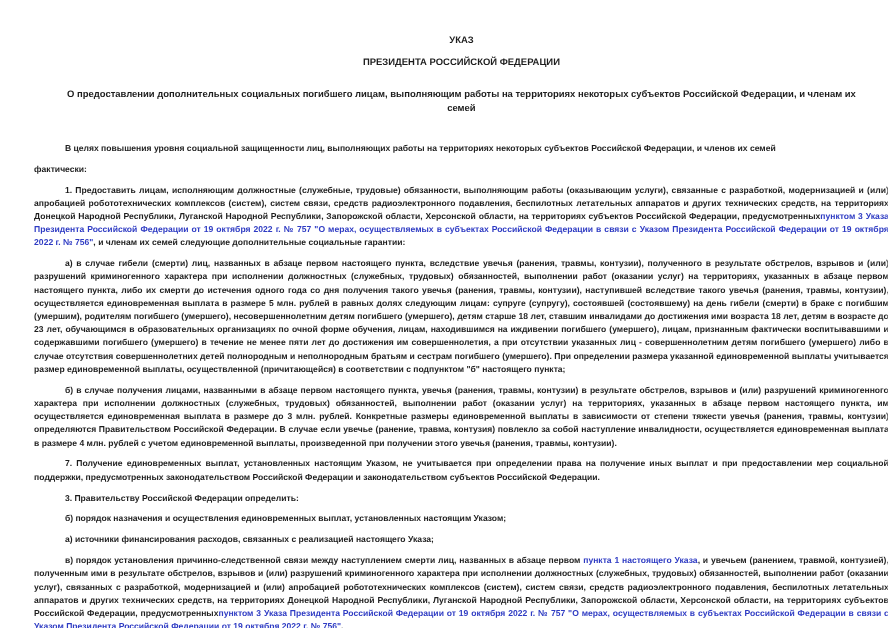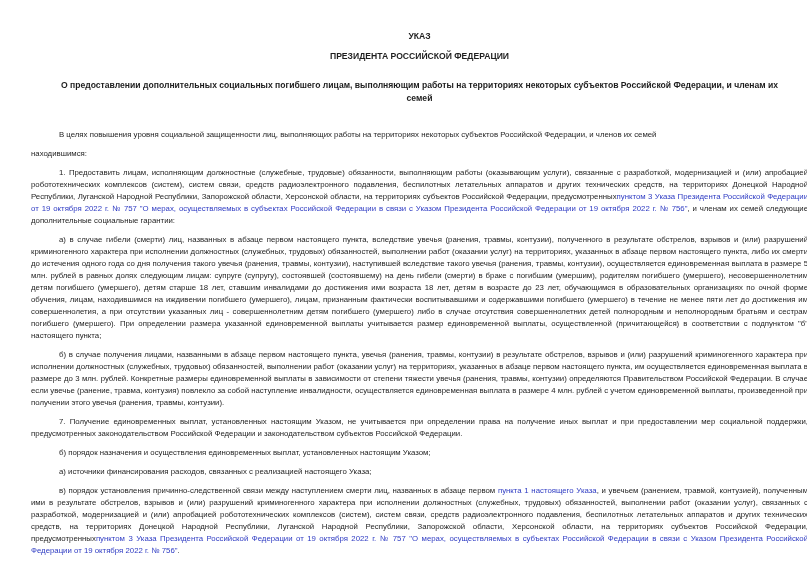--- a/index.html
+++ b/index.html
@@ -27,40 +27,42 @@
   .doc-kind   { margin-bottom: 8px; }
   .doc-issuer { margin-bottom: 17px; text-align: center; }
   .doc-subject {
     margin: 0 22px 24px;
     line-height: 13px;
   }
   .body-par {
     margin: 0 0 7px;
     text-align: justify;
     text-indent: 28px;
+    font-weight: bold;
   }
   .body-par.no-indent { text-indent: 0; }
   .lnk {
     color: var(--link-color, #2e3bc3);
     cursor: pointer;
     text-decoration: none;
   }
 </style>
 </head>
 <body style="background: rgb(255, 255, 255);">
 
 <div class="page">
   <p class="doc-kind">УКАЗ</p>
   <p class="doc-issuer">ПРЕЗИДЕНТА РОССИЙСКОЙ ФЕДЕРАЦИИ</p>
   <p class="doc-subject">О предоставлении дополнительных социальных погибшего лицам, выполняющим работы на территориях некоторых субъектов Российской Федерации, и членам их семей</p>
 
   <div>
     <p class="body-par"><span>В целях повышения уровня социальной защищенности лиц, выполняющих работы на территориях некоторых субъектов Российской Федерации, и членов их семей</span></p>
-    <p class="body-par no-indent"><span>находившимся:</span></p>
+    <p class="body-par no-indent"><span>фактически:</span></p>
     <p class="body-par"><span>1. Предоставить лицам, исполняющим должностные (служебные, трудовые) обязанности, выполняющим работы (оказывающим услуги), связанные с разработкой, модернизацией и (или) апробацией робототехнических комплексов (систем), систем связи, средств радиоэлектронного подавления, беспилотных летательных аппаратов и других технических средств, на территориях Донецкой Народной Республики, Луганской Народной Республики, Запорожской области, Херсонской области, на территориях субъектов Российской Федерации, предусмотренных</span><span class="lnk">пунктом 3 Указа Президента Российской Федерации от 19 октября 2022 г. № 757 "О мерах, осуществляемых в субъектах Российской Федерации в связи с Указом Президента Российской Федерации от 19 октября 2022 г. № 756"</span><span>, и членам их семей следующие дополнительные социальные гарантии:</span></p>
     <p class="body-par"><span>а) в случае гибели (смерти) лиц, названных в абзаце первом настоящего пункта, вследствие увечья (ранения, травмы, контузии), полученного в результате обстрелов, взрывов и (или) разрушений криминогенного характера при исполнении должностных (служебных, трудовых) обязанностей, выполнении работ (оказании услуг) на территориях, указанных в абзаце первом настоящего пункта, либо их смерти до истечения одного года со дня получения такого увечья (ранения, травмы, контузии), наступившей вследствие такого увечья (ранения, травмы, контузии), осуществляется единовременная выплата в размере 5 млн. рублей в равных долях следующим лицам: супруге (супругу), состоявшей (состоявшему) на день гибели (смерти) в браке с погибшим (умершим), родителям погибшего (умершего), несовершеннолетним детям погибшего (умершего), детям старше 18 лет, ставшим инвалидами до достижения ими возраста 18 лет, детям в возрасте до 23 лет, обучающимся в образовательных организациях по очной форме обучения, лицам, находившимся на иждивении погибшего (умершего), лицам, признанным фактически воспитывавшими и содержавшими погибшего (умершего) в течение не менее пяти лет до достижения им совершеннолетия, а при отсутствии указанных лиц - совершеннолетним детям погибшего (умершего) либо в случае отсутствия совершеннолетних детей полнородным и неполнородным братьям и сестрам погибшего (умершего). При определении размера указанной единовременной выплаты учитывается размер единовременной выплаты, осуществленной (причитающейся) в соответствии с подпунктом "б" настоящего пункта;</span></p>
     <p class="body-par"><span>б) в случае получения лицами, названными в абзаце первом настоящего пункта, увечья (ранения, травмы, контузии) в результате обстрелов, взрывов и (или) разрушений криминогенного характера при исполнении должностных (служебных, трудовых) обязанностей, выполнении работ (оказании услуг) на территориях, указанных в абзаце первом настоящего пункта, им осуществляется единовременная выплата в размере до 3 млн. рублей. Конкретные размеры единовременной выплаты в зависимости от степени тяжести увечья (ранения, травмы, контузии) определяются Правительством Российской Федерации. В случае если увечье (ранение, травма, контузия) повлекло за собой наступление инвалидности, осуществляется единовременная выплата в размере 4 млн. рублей с учетом единовременной выплаты, произведенной при получении этого увечья (ранения, травмы, контузии).</span></p>
     <p class="body-par"><span>7. Получение единовременных выплат, установленных настоящим Указом, не учитывается при определении права на получение иных выплат и при предоставлении мер социальной поддержки, предусмотренных законодательством Российской Федерации и законодательством субъектов Российской Федерации.</span></p>
+    <p class="body-par"><span>3. Правительству Российской Федерации определить:</span></p>
     <p class="body-par"><span>б) порядок назначения и осуществления единовременных выплат, установленных настоящим Указом;</span></p>
     <p class="body-par"><span>а) источники финансирования расходов, связанных с реализацией настоящего Указа;</span></p>
     <p class="body-par"><span>в) порядок установления причинно-следственной связи между наступлением смерти лиц, названных в абзаце первом </span><span class="lnk">пункта 1 настоящего Указа</span><span>, и увечьем (ранением, травмой, контузией), полученным ими в результате обстрелов, взрывов и (или) разрушений криминогенного характера при исполнении должностных (служебных, трудовых) обязанностей, выполнении работ (оказании услуг), связанных с разработкой, модернизацией и (или) апробацией робототехнических комплексов (систем), систем связи, средств радиоэлектронного подавления, беспилотных летательных аппаратов и других технических средств, на территориях Донецкой Народной Республики, Луганской Народной Республики, Запорожской области, Херсонской области, на территориях субъектов Российской Федерации, предусмотренных</span><span class="lnk">пунктом 3 Указа Президента Российской Федерации от 19 октября 2022 г. № 757 "О мерах, осуществляемых в субъектах Российской Федерации в связи с Указом Президента Российской Федерации от 19 октября 2022 г. № 756"</span><span>.</span></p>
   </div>
 </div>
 
 </body></html>

